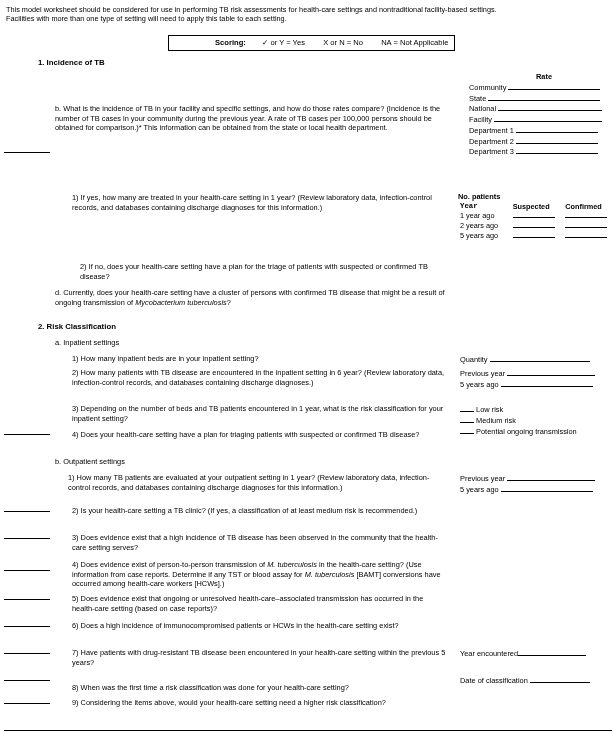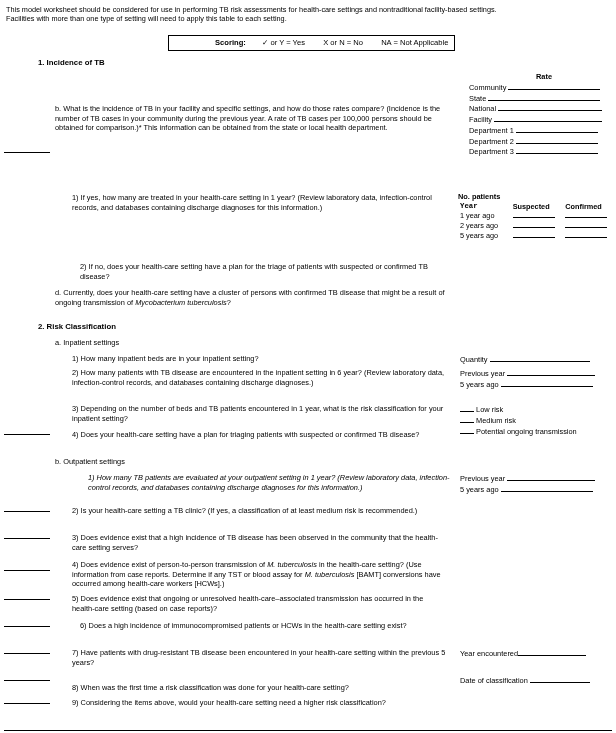--- a/index.html
+++ b/index.html
@@ -199,42 +199,42 @@
     <div><span class="blank-line" style="width:14px;"></span> <span>Low risk</span></div>
     <div><span class="blank-line" style="width:14px;"></span> <span>Medium risk</span></div>
     <div><span class="blank-line" style="width:14px;"></span> <span>Potential ongoing transmission</span></div>
   </div>
 
   <div class="lead-blank" style="top:434px;"></div>
   <div class="row qtext" style="left:72px; top:430px; width:375px;">4)   Does your health-care setting have a plan for triaging patients with suspected or confirmed TB disease?</div>
 
   <div class="row qtext" style="left:55px; top:457px;">b.  Outpatient settings</div>
 
-  <div class="row qtext" style="left:88px; top:473px; width:375px;font-style:italic;">1)   How many TB patients are evaluated at your outpatient setting in 1 year? (Review laboratory data, infection-control records, and databases containing discharge diagnoses for this information.)</div>
+  <div class="row qtext" style="left:68px; top:473px; width:375px;">1)   How many TB patients are evaluated at your outpatient setting in 1 year? (Review laboratory data, infection-control records, and databases containing discharge diagnoses for this information.)</div>
   <div class="right-col" style="left:460px; top:473px;">
     <div><span>Previous year</span> <span class="blank-line" style="width:88px;"></span></div>
     <div><span>5 years ago</span> <span class="blank-line" style="width:92px;"></span></div>
   </div>
 
   <div class="lead-blank" style="top:511px;"></div>
   <div class="row qtext" style="left:72px; top:506px; width:375px;">2)   Is your health-care setting a TB clinic? (If yes, a classification of at least medium risk is recommended.)</div>
 
   <div class="lead-blank" style="top:538px;"></div>
   <div class="row qtext" style="left:72px; top:533px; width:375px;">3)   Does evidence exist that a high incidence of TB disease has been observed in the community that the health-care setting serves?</div>
 
   <div class="lead-blank" style="top:570px;"></div>
   <div class="row qtext" style="left:72px; top:560px; width:375px;">
     <span>4)   Does evidence exist of person-to-person transmission of </span><span class="italic">M. tuberculosis</span><span> in the health-care setting? (Use information from case reports. Determine if any TST or blood assay for </span><span class="italic">M. tuberculosis</span><span> [BAMT] conversions have occurred among health-care workers [HCWs].)</span>
   </div>
 
   <div class="lead-blank" style="top:599px;"></div>
   <div class="row qtext" style="left:72px; top:594px; width:375px;">5)   Does evidence exist that ongoing or unresolved health-care–associated transmission has occurred in the health-care setting (based on case reports)?</div>
 
   <div class="lead-blank" style="top:626px;"></div>
-  <div class="row qtext" style="left:80px; top:621px; width:375px;">6)   Does a high incidence of immunocompromised patients or HCWs in the health-care setting exist?</div>
+  <div class="row qtext" style="left:72px; top:621px; width:375px;">6)   Does a high incidence of immunocompromised patients or HCWs in the health-care setting exist?</div>
 
   <div class="lead-blank" style="top:653px;"></div>
   <div class="row qtext" style="left:72px; top:648px; width:375px;">7)   Have patients with drug-resistant TB disease been encountered in your health-care setting within the previous 5 years?</div>
   <div class="right-col" style="left:460px; top:648px;">
     <span>Year encountered</span><span class="blank-line" style="width:68px;"></span>
   </div>
 
   <div class="lead-blank" style="top:680px;"></div>
   <div class="row qtext" style="left:72px; top:675px; width:375px;margin-top:8px;">8)   When was the first time a risk classification was done for your health-care setting?</div>
   <div class="right-col" style="left:460px; top:675px;">

